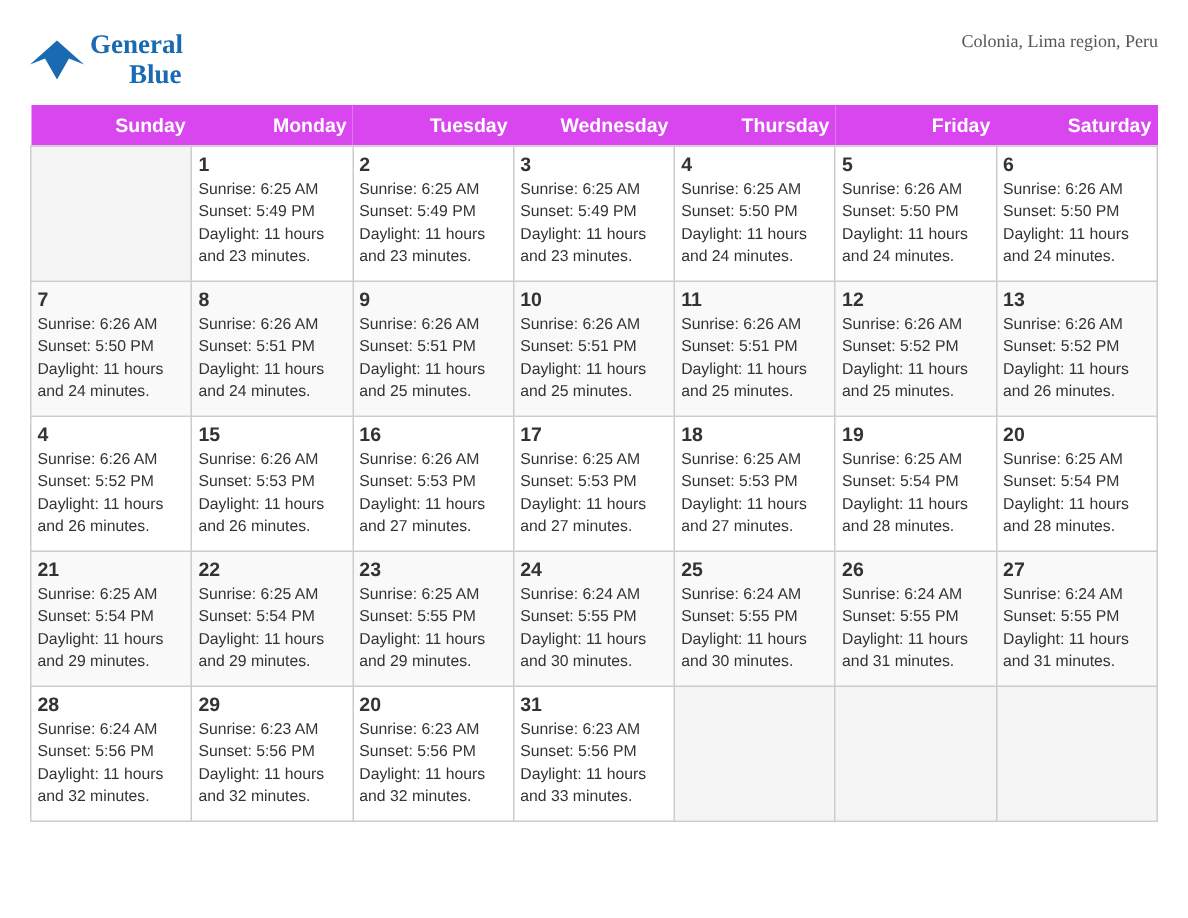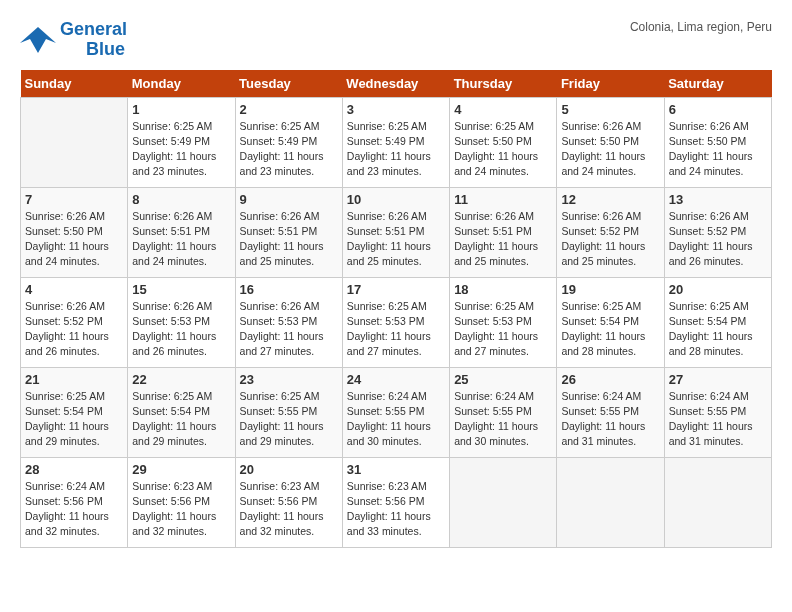--- a/index.html
+++ b/index.html
@@ -8,20 +8,21 @@
       background: #fff;
       width: 792px;
       min-height: 612px;
       padding: 20px;
     }
     .header-area {
       display: flex;
       justify-content: space-between;
       align-items: flex-start;
       margin-bottom: 10px;
+      font-family: Liberation Serif, serif;
     }
     .logo {
       display: flex;
       align-items: center;
       gap: 4px;
     }
     .logo-text {
       font-size: 18px;
       font-weight: bold;
       color: #333;
@@ -46,24 +47,24 @@
     .sub-title {
       font-size: 12px;
       color: #555;
     }
     table {
       width: 100%;
       border-collapse: collapse;
       font-size: 11px;
     }
     thead tr th {
-      background-color: #c2410c;
+      background-color: #d946ef;
       color: #fff;
       padding: 6px 4px;
-      text-align: left;
+      text-align: right;
       font-size: 13px;
       font-weight: bold;
     }
     tbody tr td {
       border: 1px solid #ccc;
       vertical-align: top;
       padding: 4px 4px;
       min-height: 80px;
       height: 90px;
       color: #333;

